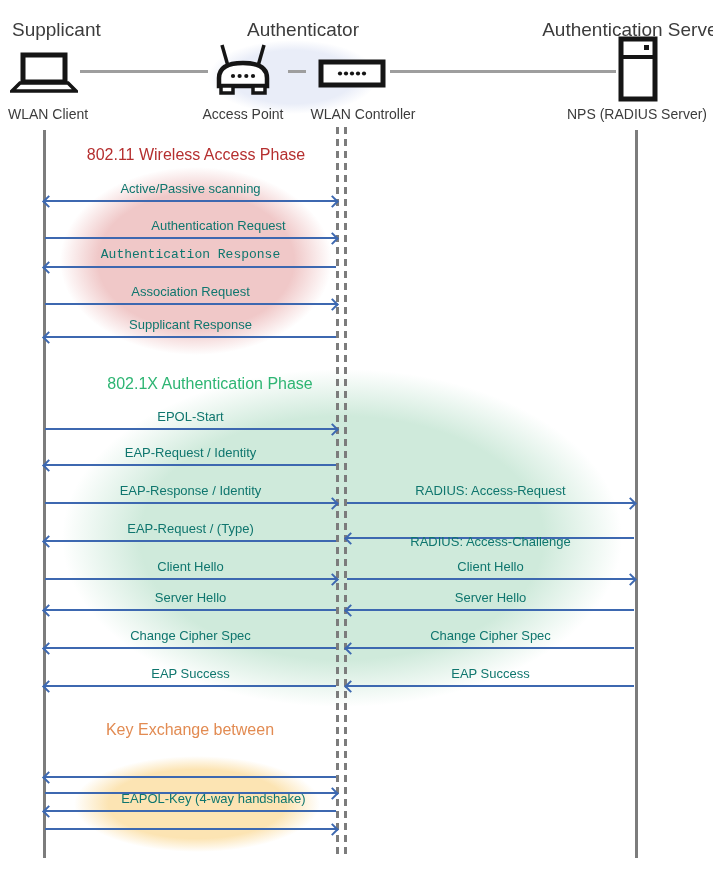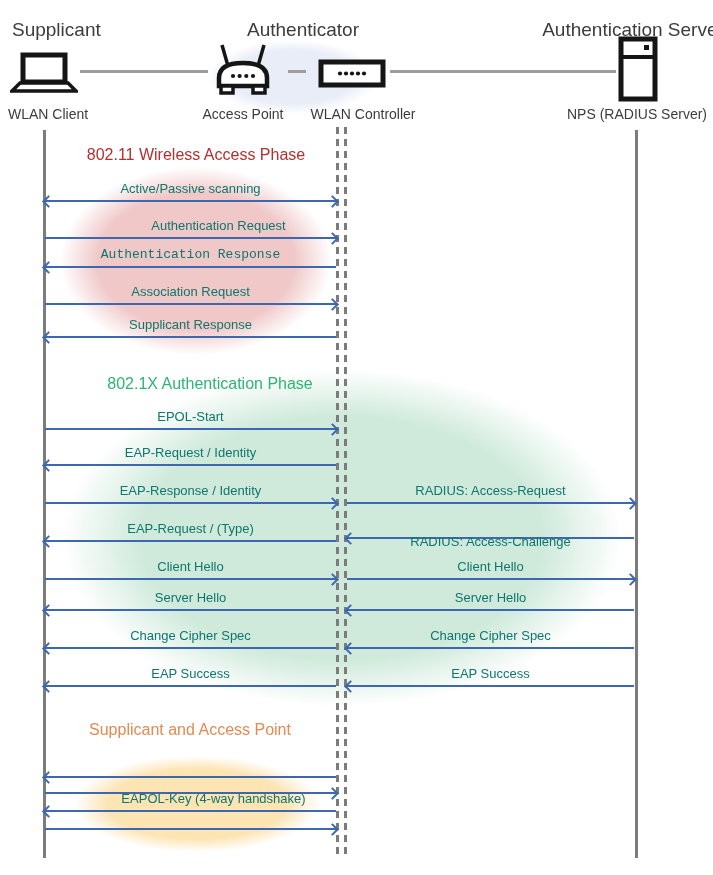--- a/index.html
+++ b/index.html
@@ -121,21 +121,21 @@
   <div class="actor-name centered" style="left:637px">NPS (RADIUS Server)</div>
 
   <div id="dynamic-layer">
       <div class="phase-title" style="left: 196px; top: 146px; color: rgb(181, 47, 47);">
         <div>802.11 Wireless Access Phase</div>
       </div>
       <div class="phase-title" style="left: 210px; top: 375px; color: rgb(46, 181, 115);">
         <div>802.1X Authentication Phase</div>
       </div>
       <div class="phase-title" style="left: 190px; top: 721px; color: rgb(226, 139, 82);">
-        <div>Supplicant and Access Point</div>
+        <div>Key Exchange between</div>
       </div>
       <div class="message-arrow" style="left: 45px; width: 291px; top: 200px;">
         <span class="head head-left"></span>
         <span class="head head-right"></span>
       </div>
       <div class="message-label" style="left: 190.5px; top: 181px;">Active/Passive scanning</div>
       <div class="message-arrow" style="left: 45px; width: 291px; top: 237px;">
         <span class="head head-right"></span>
       </div>
       <div class="message-label" style="left: 190.5px; top: 218px; margin-left: 28px;">Authentication Request</div>

